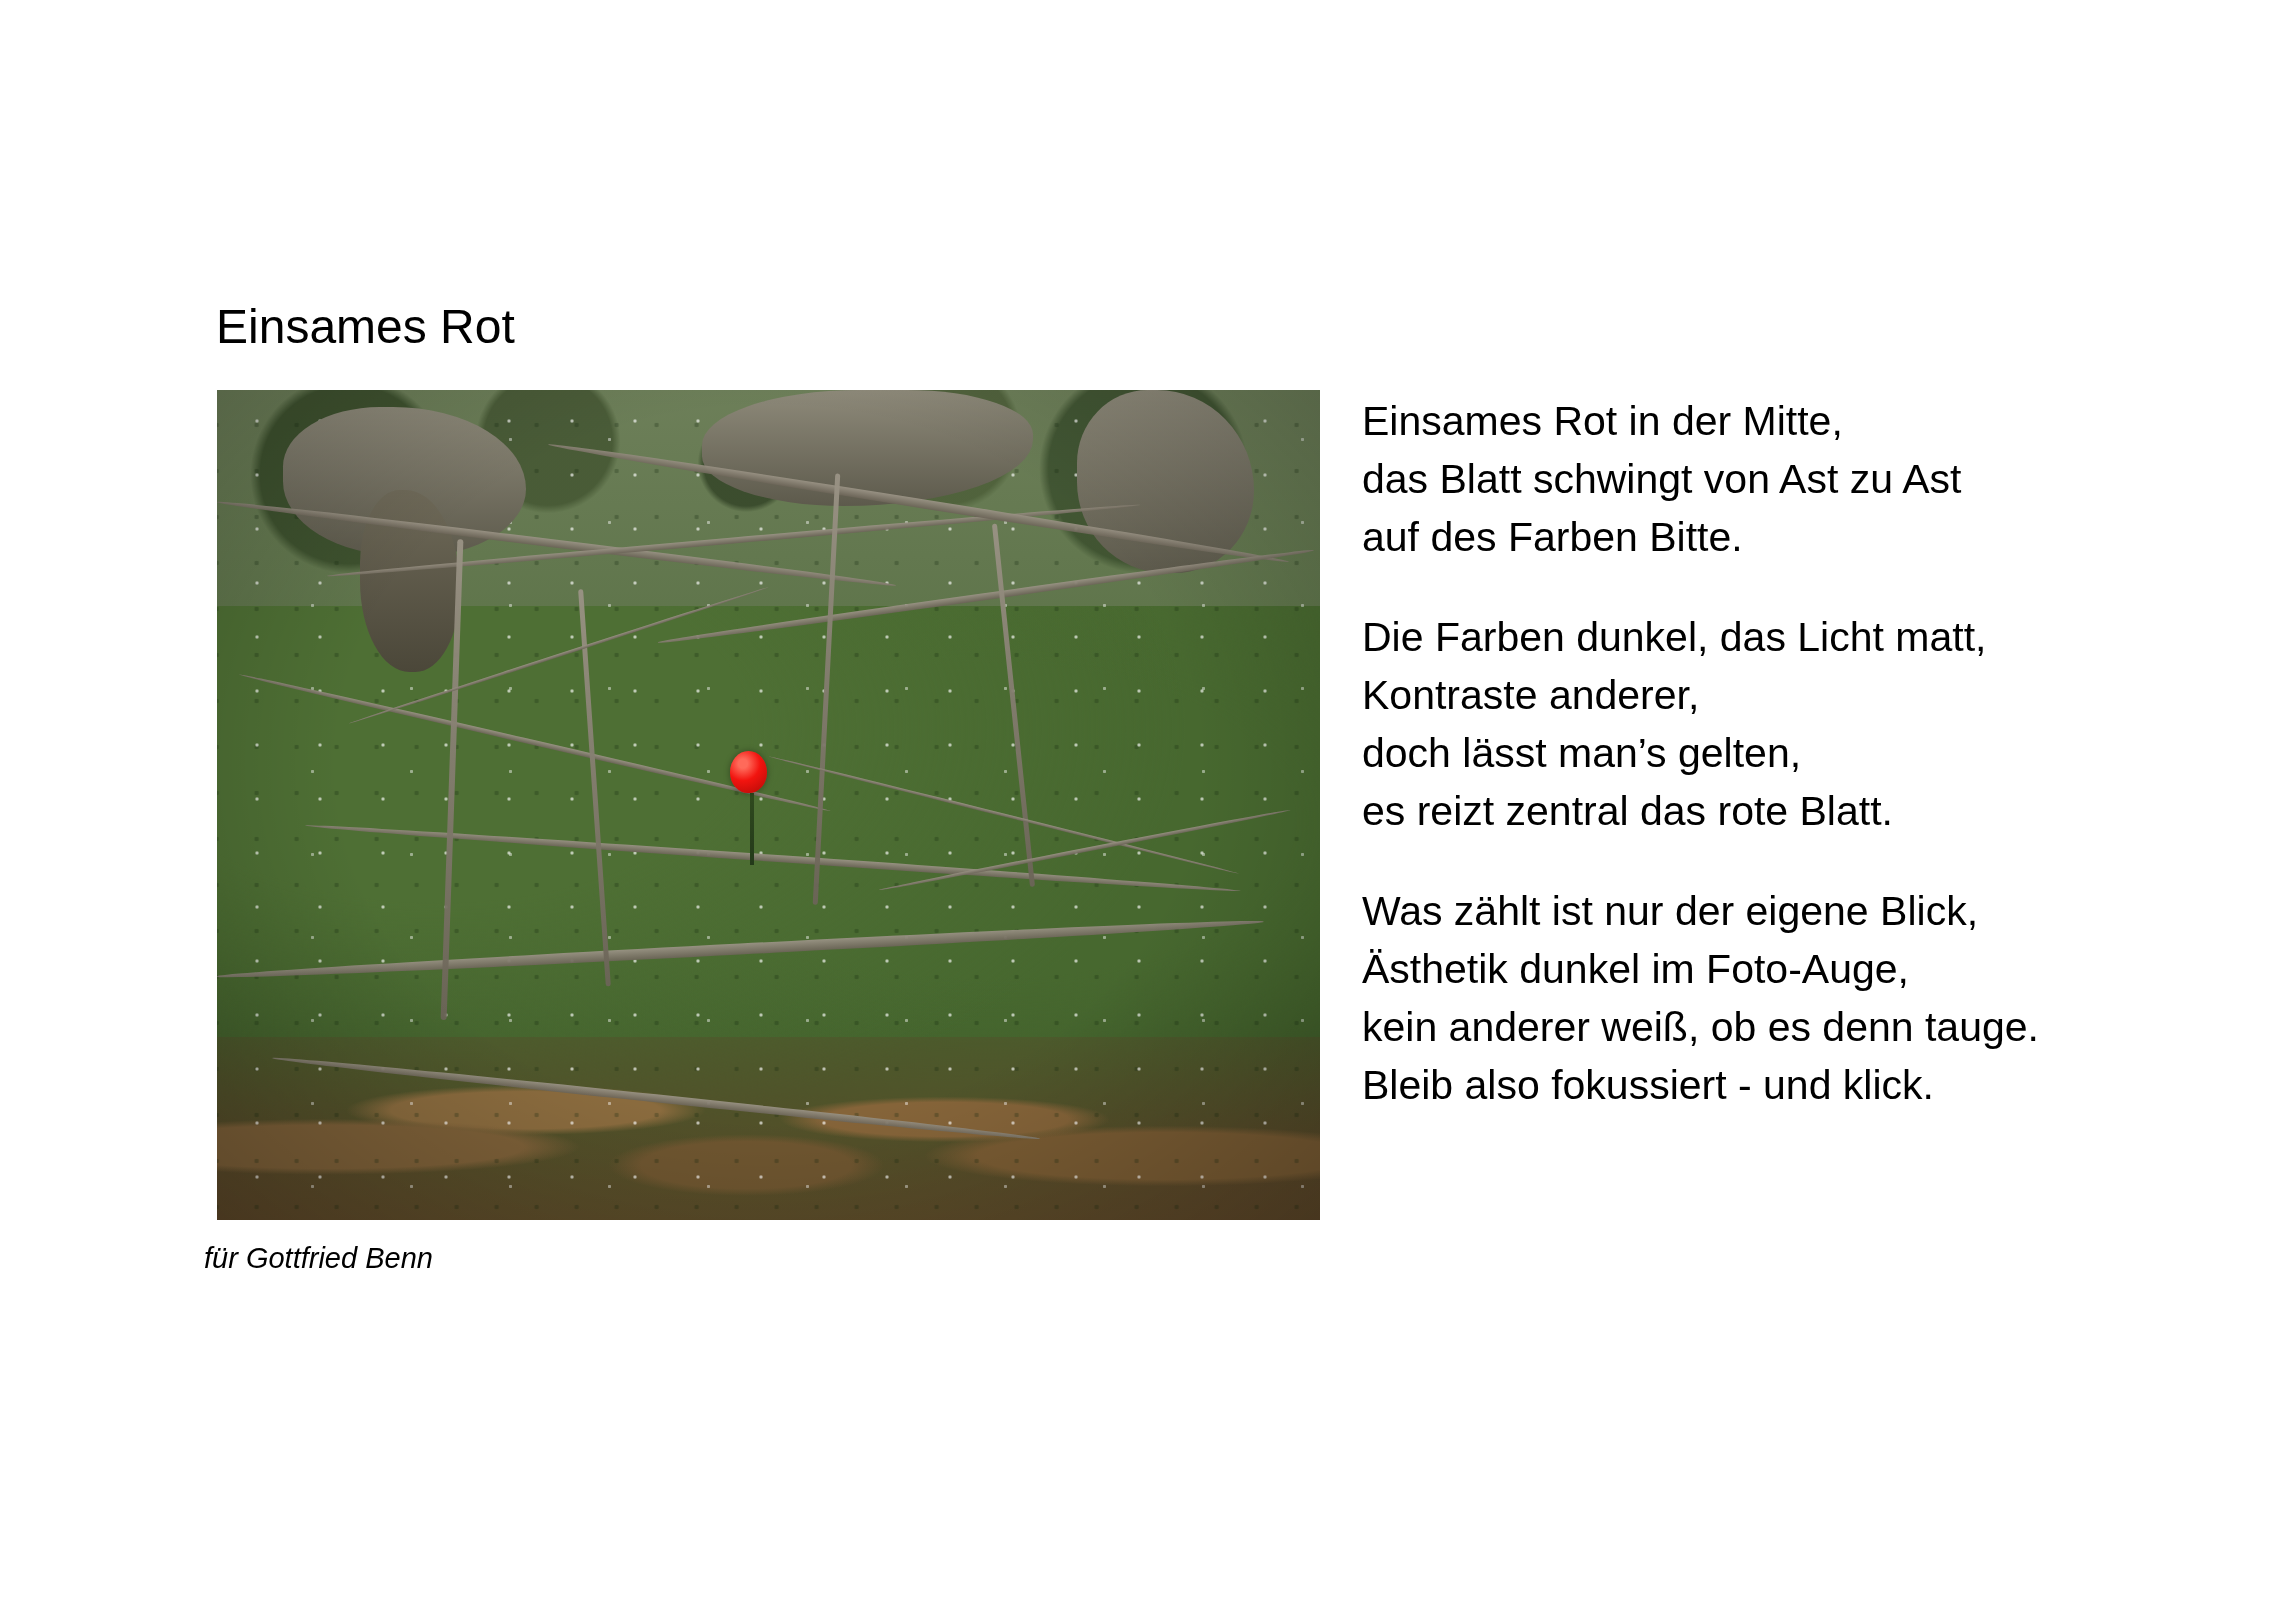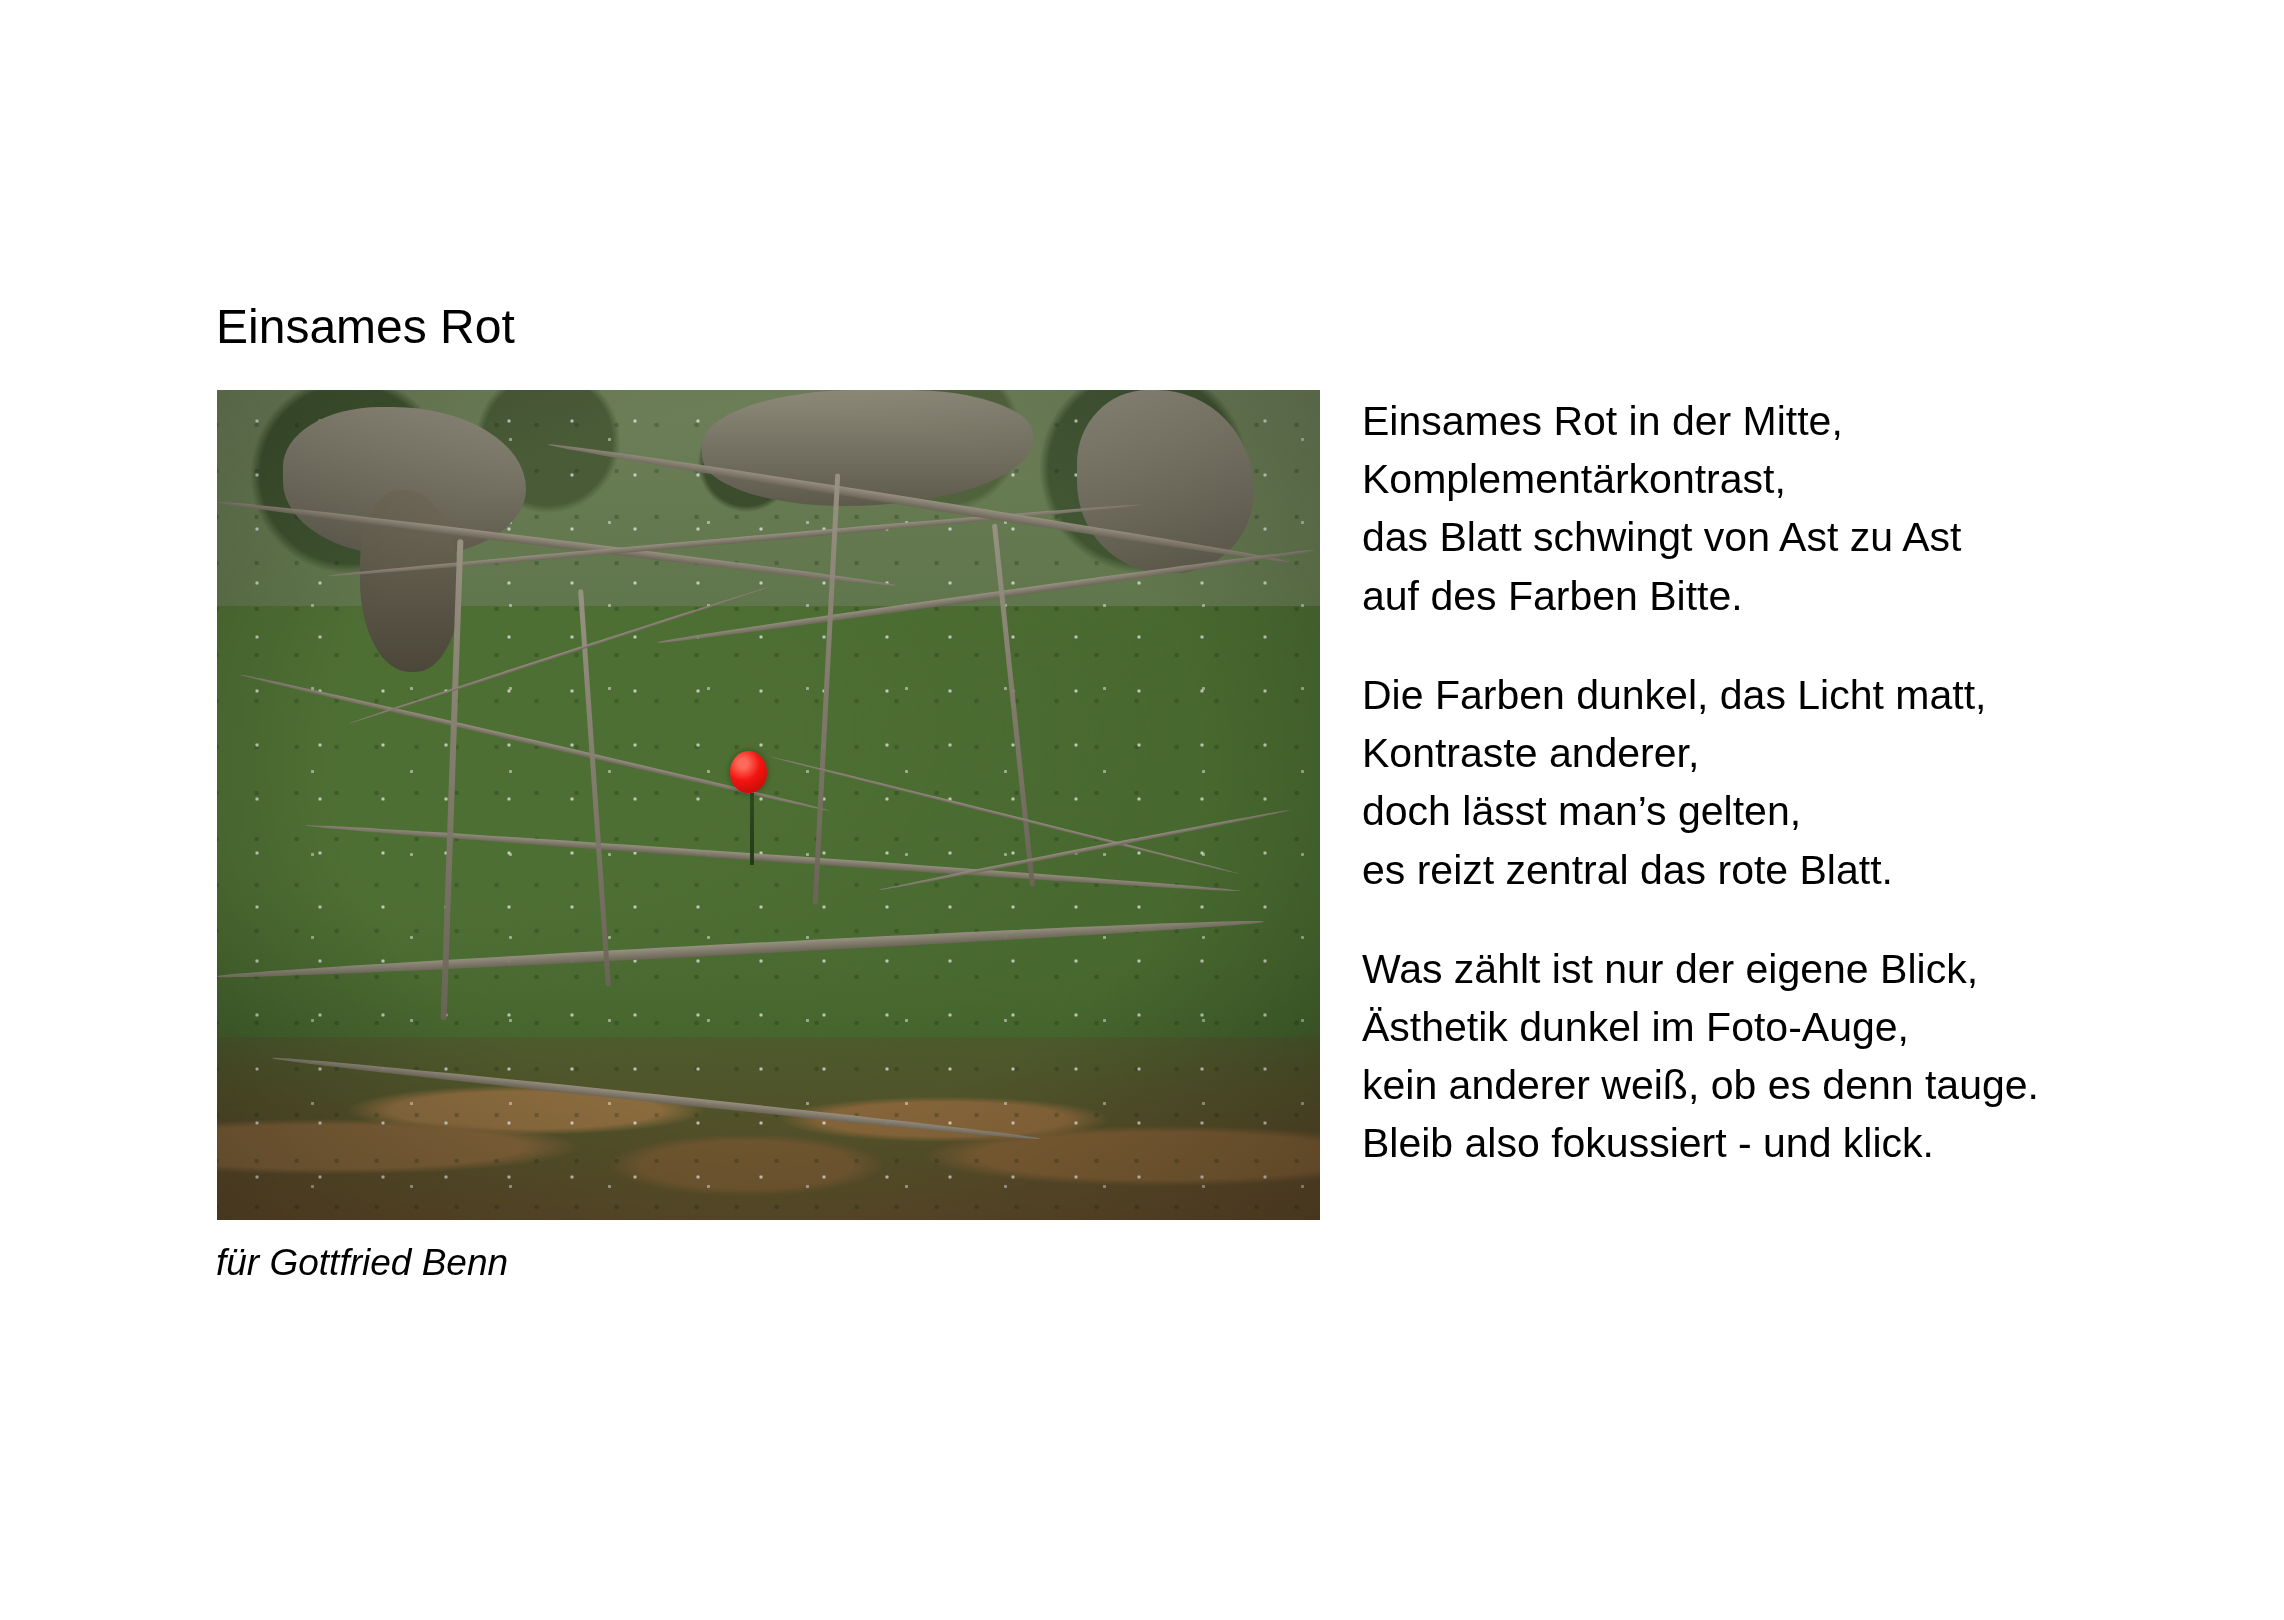--- a/index.html
+++ b/index.html
@@ -34,23 +34,23 @@
     position: absolute;
     left: 217px;
     top: 390px;
     width: 1103px;
     height: 830px;
     overflow: hidden;
     background: #2d4a22;
   }
   .caption {
     position: absolute;
-    left: 216px;
+    left: 204px;
     top: 1241px;
-    font-size: 37px;
+    font-size: 29px;
     font-style: italic;
     line-height: 1.2;
     white-space: nowrap;
   }
   .poem {
     position: absolute;
     left: 1362px;
     top: 392px;
     width: 817px;
     font-size: 41px;
@@ -184,21 +184,20 @@
 
       <div class="vignette"></div>
     </div>
   </div>
 
   <div class="caption">für Gottfried Benn</div>
 
   <div class="poem">
     <div class="stanza">
       <div class="line">Einsames Rot in der Mitte,</div>
-      <div class="line">Komplementärkontrast,</div>
       <div class="line">das Blatt schwingt von Ast zu Ast</div>
       <div class="line">auf des Farben Bitte.</div>
     </div>
     <div class="stanza">
       <div class="line">Die Farben dunkel, das Licht matt,</div>
       <div class="line">Kontraste anderer,</div>
       <div class="line">doch lässt man’s gelten,</div>
       <div class="line">es reizt zentral das rote Blatt.</div>
     </div>
     <div class="stanza">

